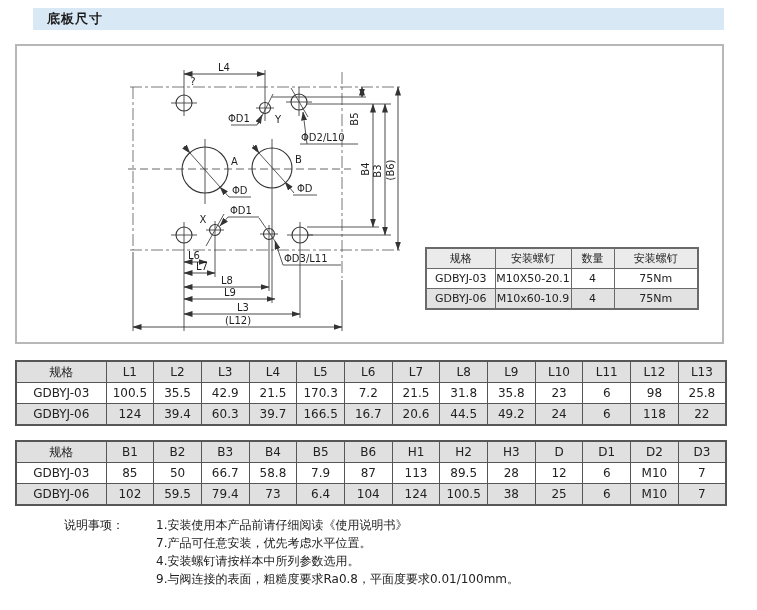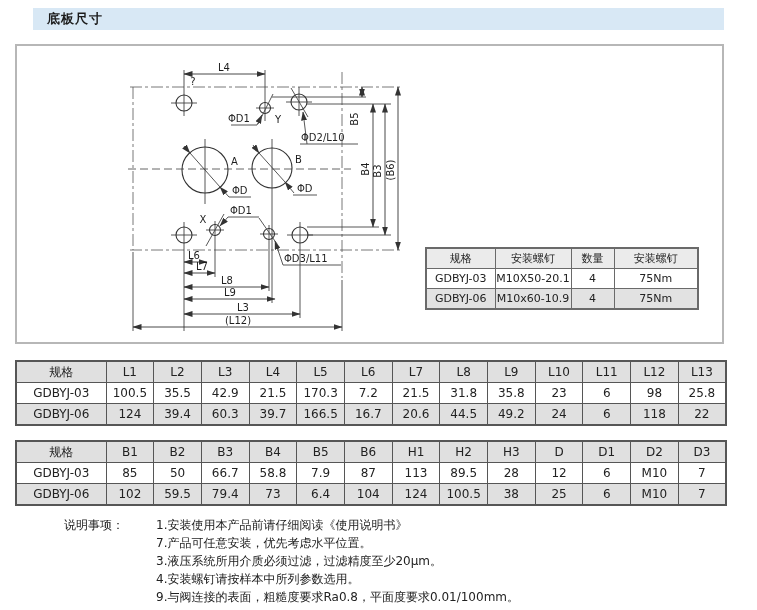--- a/index.html
+++ b/index.html
@@ -331,17 +331,16 @@
         <td>7</td>
       </tr>
     </tbody>
   </table>
 
 <div class="notes">
   <div class="label">说明事项：</div>
   <div class="items">
       <div>1.安装使用本产品前请仔细阅读《使用说明书》</div>
       <div>7.产品可任意安装，优先考虑水平位置。</div>
-      <div>3.液压系统所用介质必须过滤，过滤精度至少20μm。</div>
       <div>4.安装螺钉请按样本中所列参数选用。</div>
       <div>9.与阀连接的表面，粗糙度要求Ra0.8，平面度要求0.01/100mm。</div>
     </div>
 </div>
 
 </body></html>

